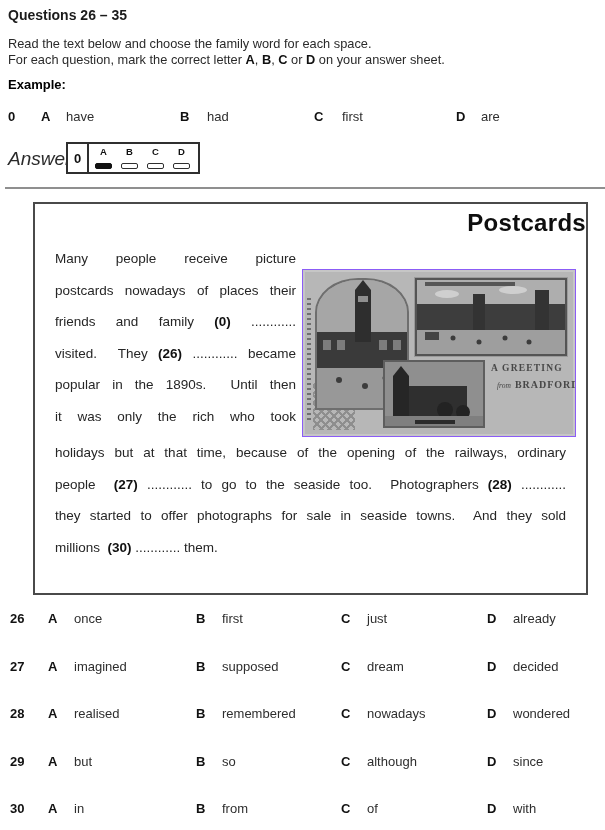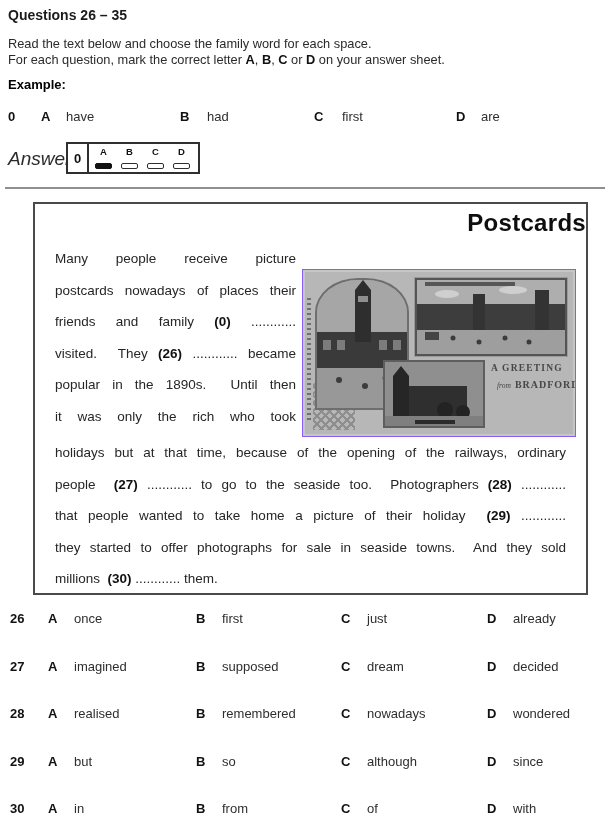--- a/index.html
+++ b/index.html
@@ -190,21 +190,20 @@
             <span class="pc-from">from</span>
             <span class="pc-g2">BRADFORD.</span>
           </div>
         </div>
       </div>
     </div>
 
     <div class="passage-full">
         <div class="pline"><span>holidays but at that time, because of the opening of the railways, ordinary</span></div>
         <div class="pline"><span>people&nbsp; </span><span class="bseg">(27)</span><span> ............ to go to the seaside too.&nbsp; Photographers </span><span class="bseg">(28)</span><span> ............</span></div>
-        <div class="pline"><span>that people wanted to take home a picture of their holiday&nbsp; </span><span class="bseg">(29)</span><span> ............</span></div>
         <div class="pline"><span>they started to offer photographs for sale in seaside towns.&nbsp; And they sold</span></div>
         <div class="pline"><span>millions&nbsp; </span><span class="bseg">(30)</span><span> ............ them.</span></div>
       </div>
   </div>
 
   <div class="questions">
     <div class="qrow">
       <span class="qnum">26</span>
       <span class="qletter">A</span>
       <span class="qword">once</span>

